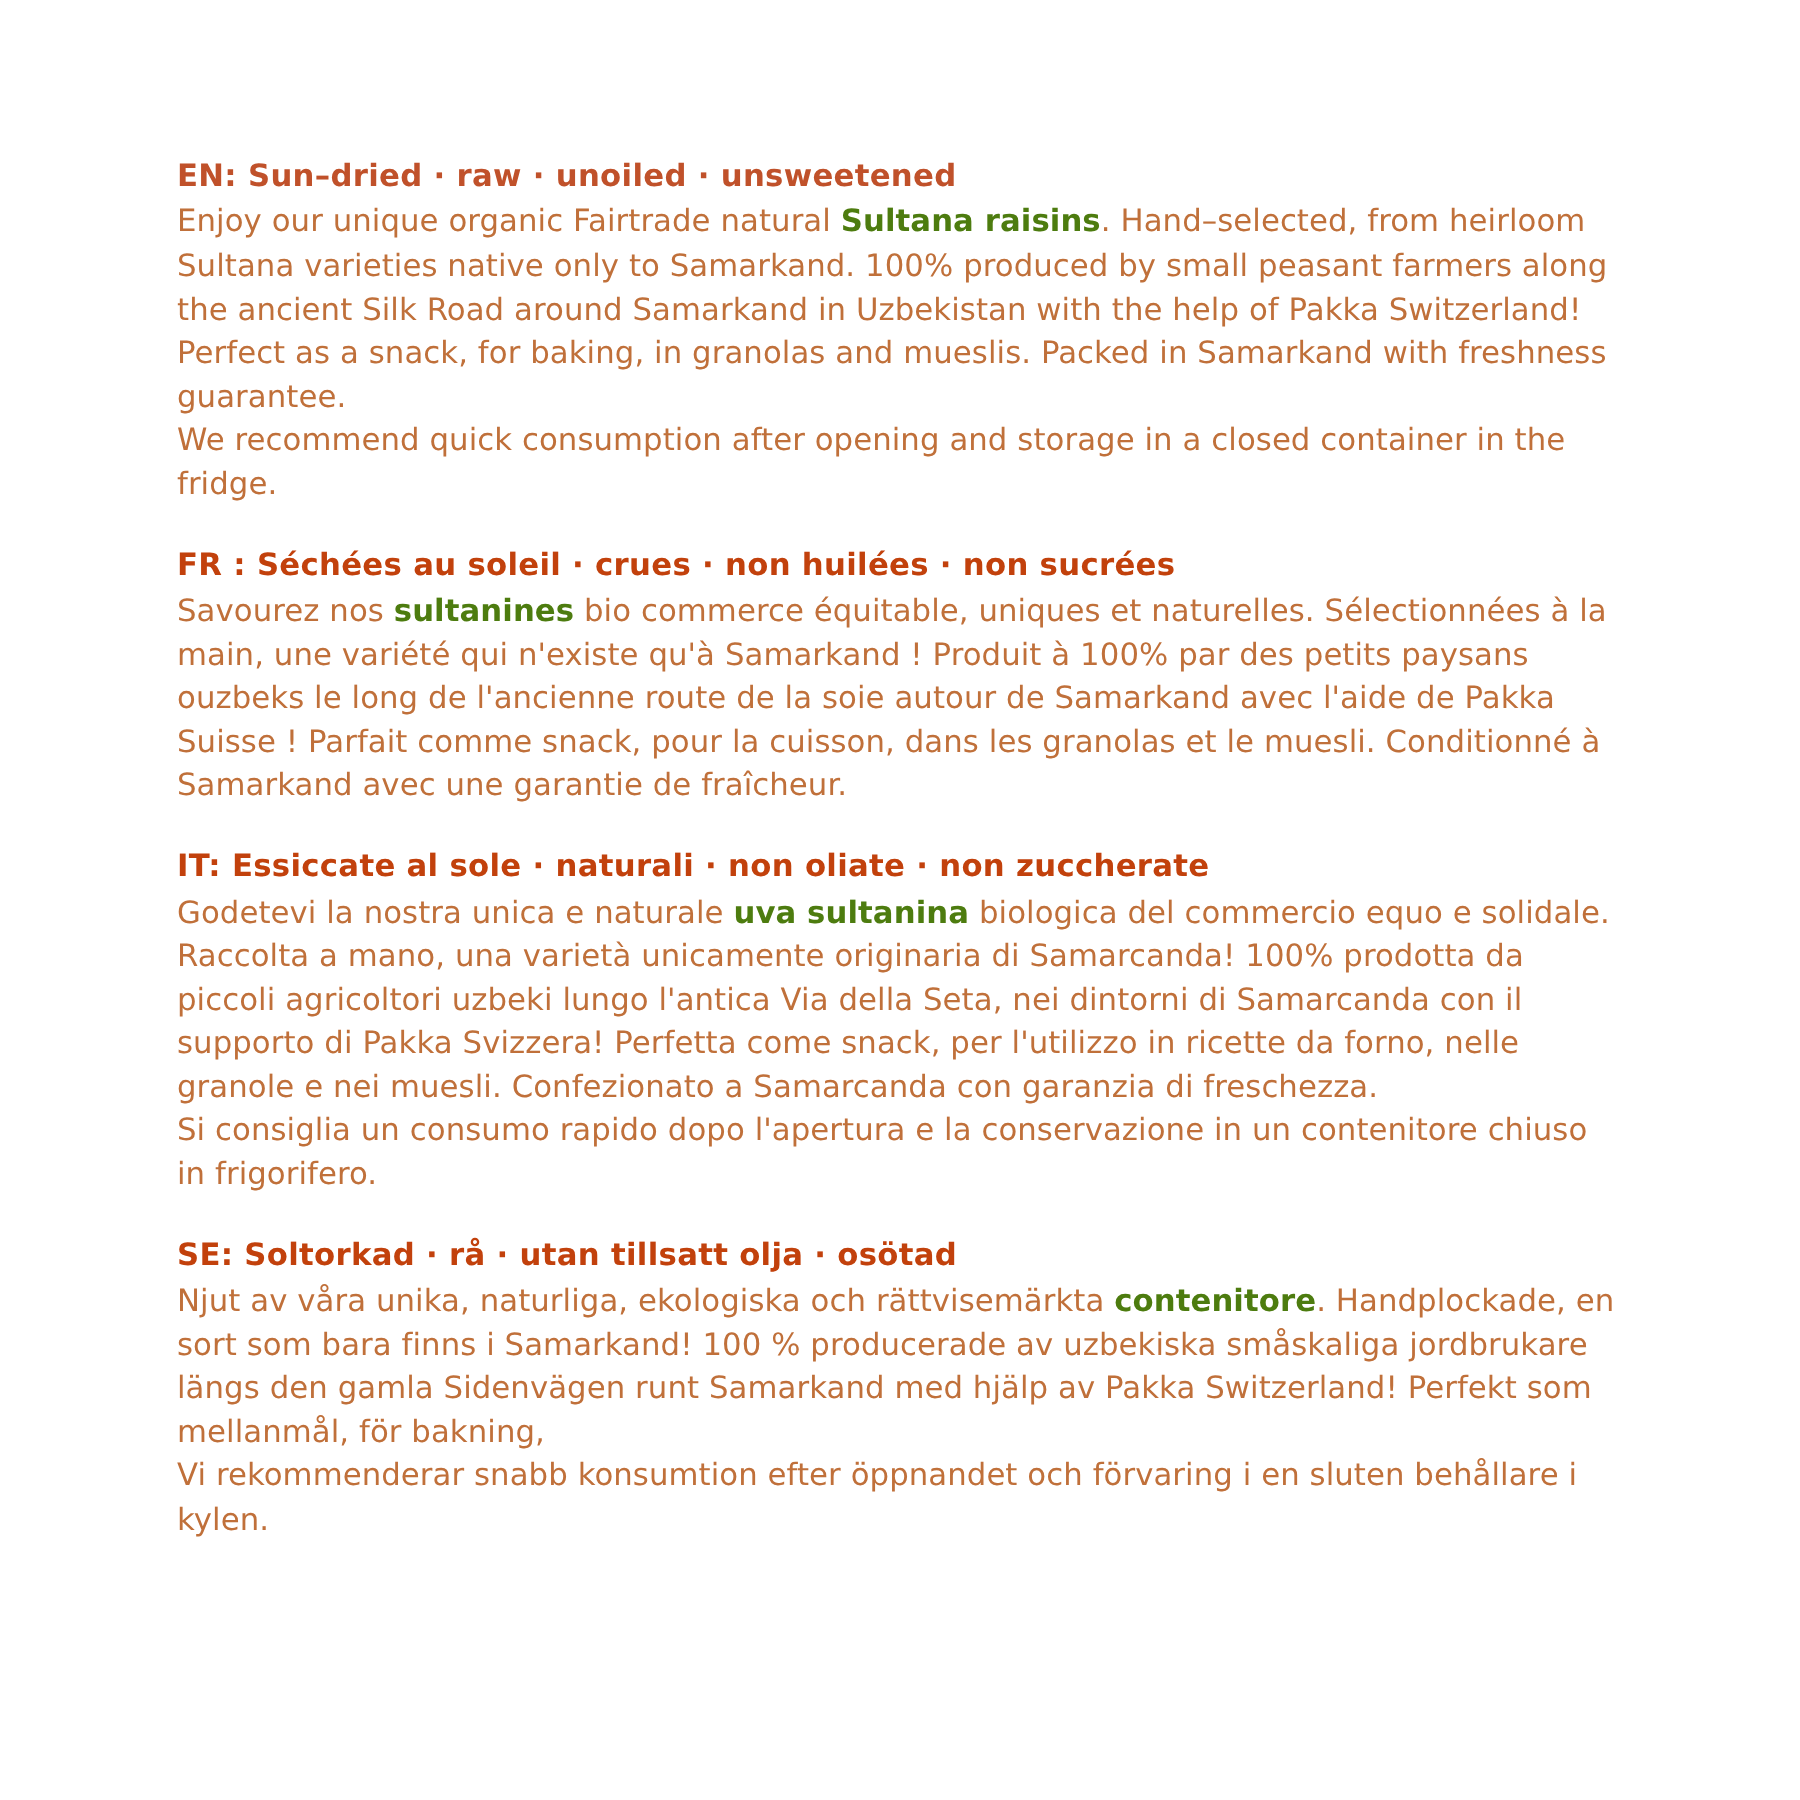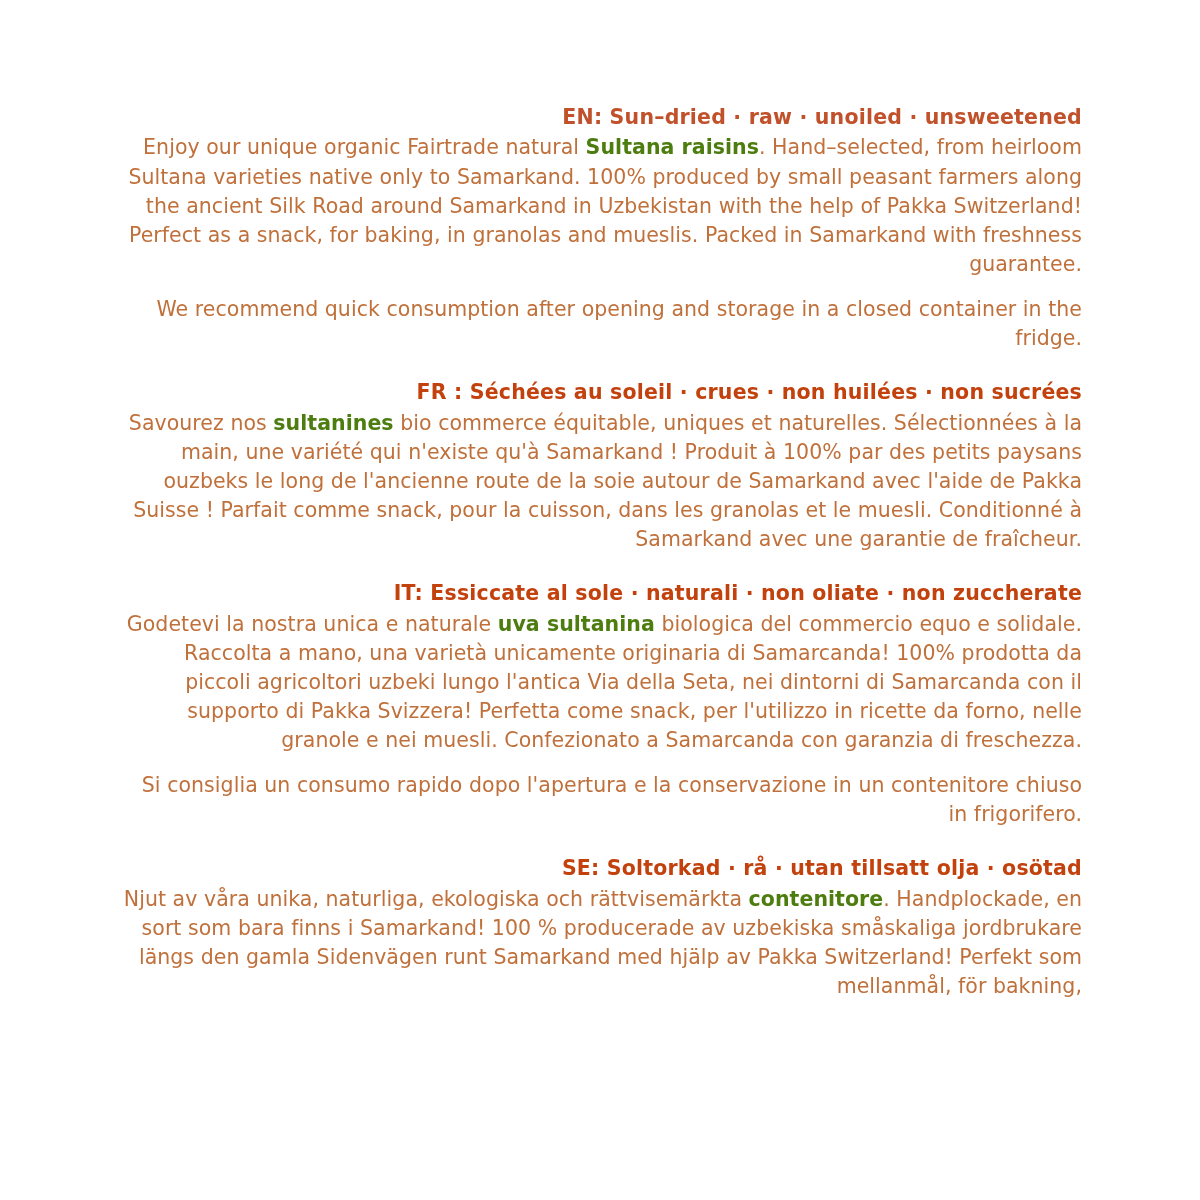--- a/index.html
+++ b/index.html
@@ -16,42 +16,41 @@
   }
   .page {
     position: relative;
     width: 1200px;
     height: 1200px;
     box-sizing: border-box;
     padding: 104px 118px 0 118px;
   }
   .block {
     margin-bottom: 26px;
-    text-align: right;
   }
   .block:last-child {
     margin-bottom: 0;
   }
   .heading {
     font-weight: bold;
     font-size: 20.5px;
     line-height: 1.34;
     letter-spacing: 0.2px;
     color: #c0512a;
     margin: 0 0 2px 0;
   }
   .para {
     font-size: 20.5px;
     line-height: 1.42;
     color: #c0703a;
     margin: 0;
     letter-spacing: 0.05px;
   }
   .para + .para {
-    margin-top: 16px;
+    margin-top: 0;
   }
   .para b, .para strong {
     font-weight: bold;
     color: #4d7c0f;
   }
   .block-fr .heading, .block-it .heading, .block-se .heading {
     color: #c2410c;
   }
 </style>
 </head>
@@ -72,15 +71,16 @@
 
   <section class="block block-it">
     <h2 class="heading">IT: Essiccate al sole · naturali · non oliate · non zuccherate</h2>
     <p class="para"><span>Godetevi la nostra unica e naturale </span><b>uva sultanina</b><span> biologica del commercio equo e solidale. Raccolta a mano, una varietà unicamente originaria di Samarcanda! 100% prodotta da piccoli agricoltori uzbeki lungo l'antica Via della Seta, nei dintorni di Samarcanda con il supporto di Pakka Svizzera! Perfetta come snack, per l'utilizzo in ricette da forno, nelle granole e nei muesli. Confezionato a Samarcanda con garanzia di freschezza.</span></p>
     <p class="para">Si consiglia un consumo rapido dopo l'apertura e la conservazione in un contenitore chiuso in frigorifero.</p>
   </section>
 
   <section class="block block-se">
     <h2 class="heading">SE: Soltorkad · rå · utan tillsatt olja · osötad</h2>
     <p class="para"><span>Njut av våra unika, naturliga, ekologiska och rättvisemärkta </span><b>contenitore</b><span>. Handplockade, en sort som bara finns i Samarkand! 100 % producerade av uzbekiska småskaliga jordbrukare längs den gamla Sidenvägen runt Samarkand med hjälp av Pakka Switzerland! Perfekt som mellanmål, för bakning,</span></p>
+    <p class="para">Vi rekommenderar snabb konsumtion efter öppnandet och förvaring i en sluten behållare i kylen.</p>
   </section>
 
 </div>
 
 </body></html>

